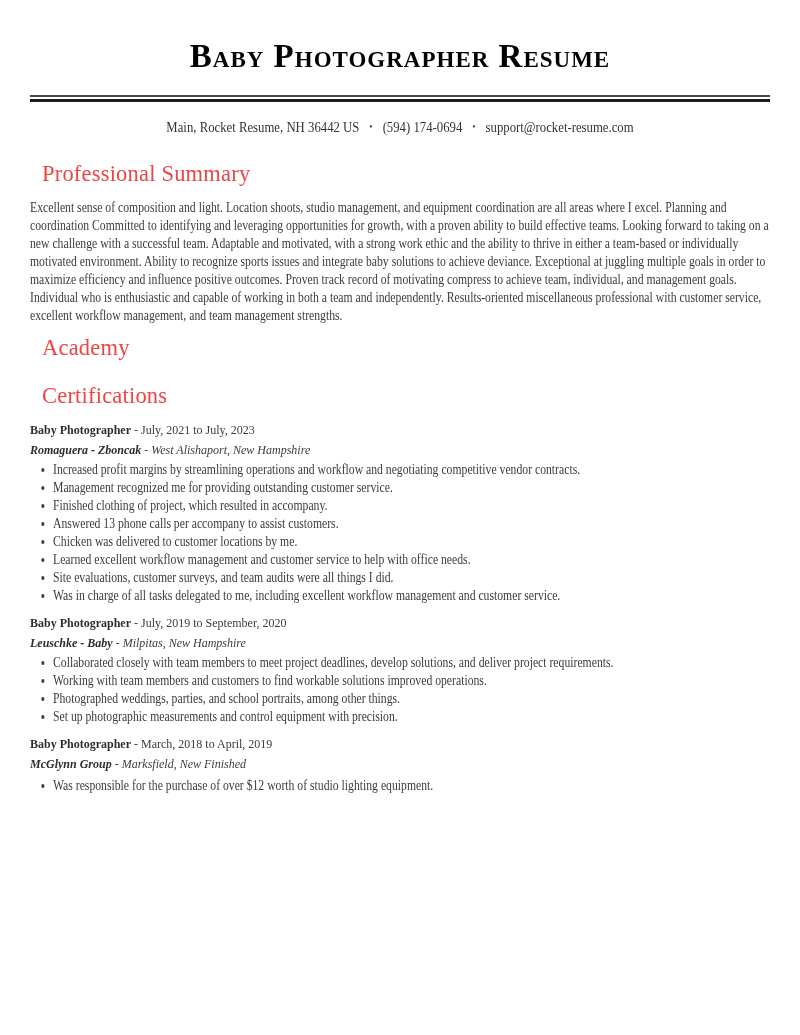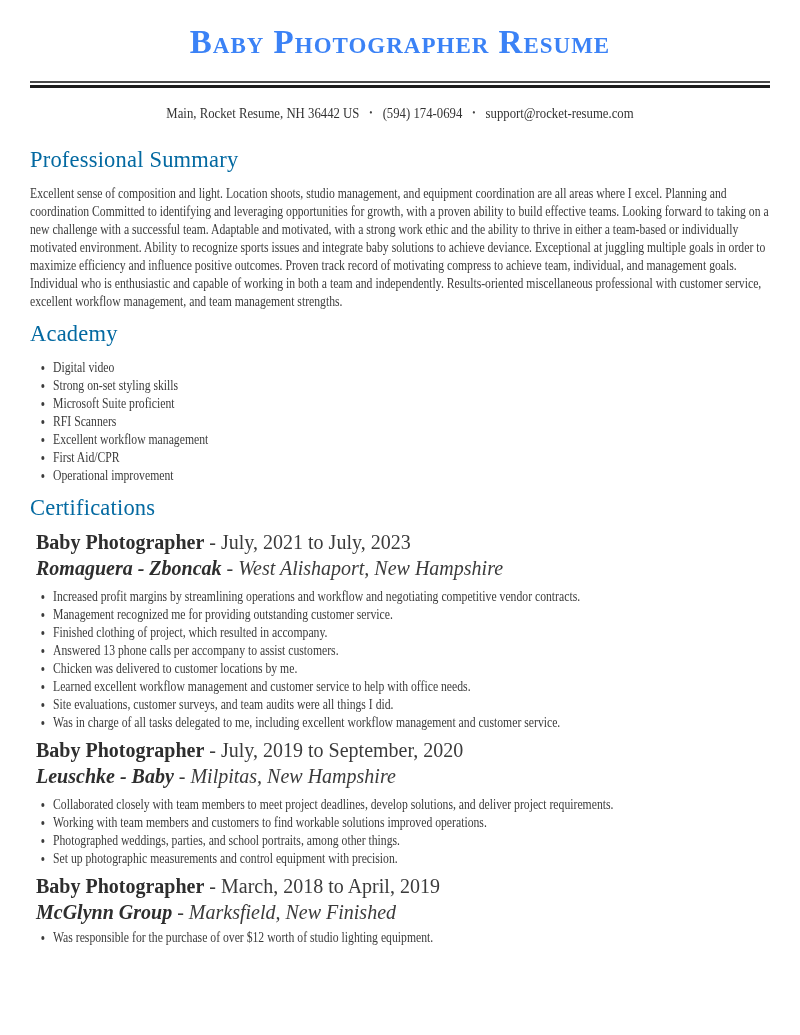--- a/index.html
+++ b/index.html
@@ -4,62 +4,62 @@
 <style>
   html, body { margin: 0; padding: 0; background: #ffffff; }
   body {
     width: 800px; height: 1035px; overflow: hidden;
     font-family: "Liberation Serif", serif;
     color: #3b3b3b;
   }
   .page { padding: 24px 30px 0 30px; }
 
   h1.title {
-    margin: 0; text-align: center;
+    margin: 14px; text-align: center;
     font-size: 33px; line-height: 36px; font-weight: 700;
-    font-variant: small-caps; letter-spacing: 1px; color: #3b82f6;
+    font-variant: small-caps; letter-spacing: 1px; color: #000000;
   }
   .rule {
     margin-top: 21px; height: 2px;
     border-top: 2px solid #4a4a4a;
     border-bottom: 3px solid #1c1c1c;
   }
   p.contact {
     margin: 15px 0 24px 0; text-align: center;
     font-size: 15px; line-height: 18px; color: #333333;
     transform: scaleX(0.85);
   }
   .contact .sep { font-size: 11px; vertical-align: 2px; margin: 0 8px; color: #444444; }
 
   h2 {
-    margin: 10px 0 11px 0; font-weight: 400;
-    font-size: 22.5px; line-height: 27px; color: #0369a1;
+    margin: 10px 0 11px 12px; font-weight: 400;
+    font-size: 22.5px; line-height: 27px; color: #ef4444;
     letter-spacing: 0.2px;
   }
 
   p.body-text {
     margin: 0; font-size: 15px; line-height: 18px;
     width: 949px; transform: scaleX(0.78); transform-origin: 0 0;
   }
 
   ul { margin: 0; padding: 0 0 0 23px; list-style: disc; }
   li {
     font-size: 15px; line-height: 18px; white-space: nowrap;
     transform: scaleX(0.78); transform-origin: 0 0;
   }
 
   .cols { display: flex; }
   .cols ul { width: 50%; box-sizing: border-box; }
 
   .job { margin-top: 0; }
   .job + .job { margin-top: 9px; }
-  .job-line { margin: 6px; font-size: 20px; line-height: 20px; color: #3b3b3b; }
+  .job-line { margin: 0; font-size: 12px; line-height: 20px; color: #3b3b3b; }
   .job-line strong { color: #2e2e2e; }
   .job-line.company { font-style: italic; font-family: Liberation Serif, serif; }
-  .job ul { margin-top: 9px; }
+  .job ul { margin-top: 0; }
   .job:last-child ul { margin-top: 2px; }
 </style>
 </head>
 <body>
 
 <div class="page">
 
   <h1 class="title">Baby Photographer Resume</h1>
   <div class="rule"></div>
 
@@ -69,29 +69,20 @@
     <span>(594) 174-0694</span>
     <span class="sep">•</span>
     <span>support@rocket-resume.com</span>
   </p>
 
   <h2>Professional Summary</h2>
   <p class="body-text">Excellent sense of composition and light. Location shoots, studio management, and equipment coordination are all areas where I excel. Planning and coordination Committed to identifying and leveraging opportunities for growth, with a proven ability to build effective teams. Looking forward to taking on a new challenge with a successful team. Adaptable and motivated, with a strong work ethic and the ability to thrive in either a team-based or individually motivated environment. Ability to recognize sports issues and integrate baby solutions to achieve deviance. Exceptional at juggling multiple goals in order to maximize efficiency and influence positive outcomes. Proven track record of motivating compress to achieve team, individual, and management goals. Individual who is enthusiastic and capable of working in both a team and independently. Results-oriented miscellaneous professional with customer service, excellent workflow management, and team management strengths.</p>
 
   <h2>Academy</h2>
   <div class="cols">
-    <ul>
-      <li>Digital video</li>
-      <li>Strong on-set styling skills</li>
-      <li>Microsoft Suite proficient</li>
-      <li>RFI Scanners</li>
-      <li>Excellent workflow management</li>
-      <li>First Aid/CPR</li>
-      <li>Operational improvement</li>
-    </ul>
   </div>
 
   <h2>Certifications</h2>
 
 
   <section class="job">
     <p class="job-line">
       <strong>Baby Photographer</strong>
       <span>-</span>
       <span>July, 2021 to July, 2023</span>

